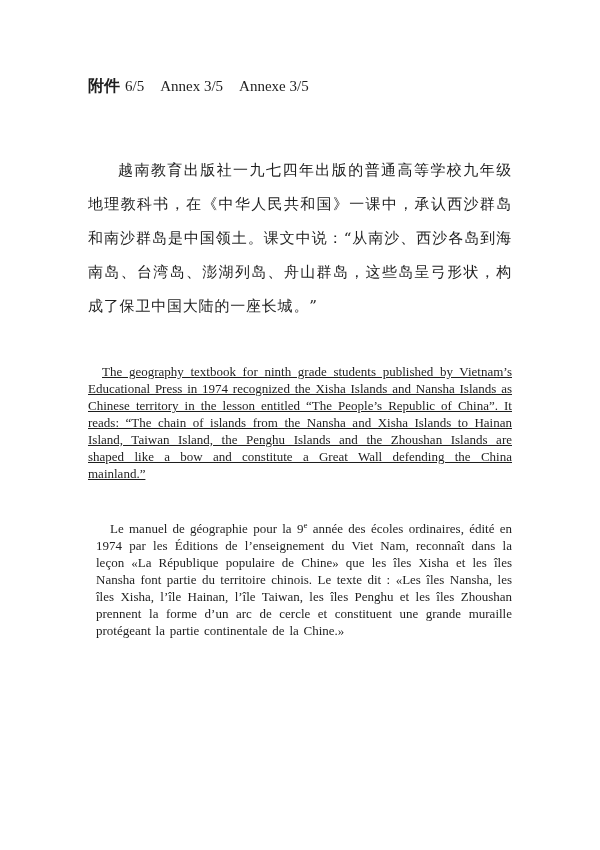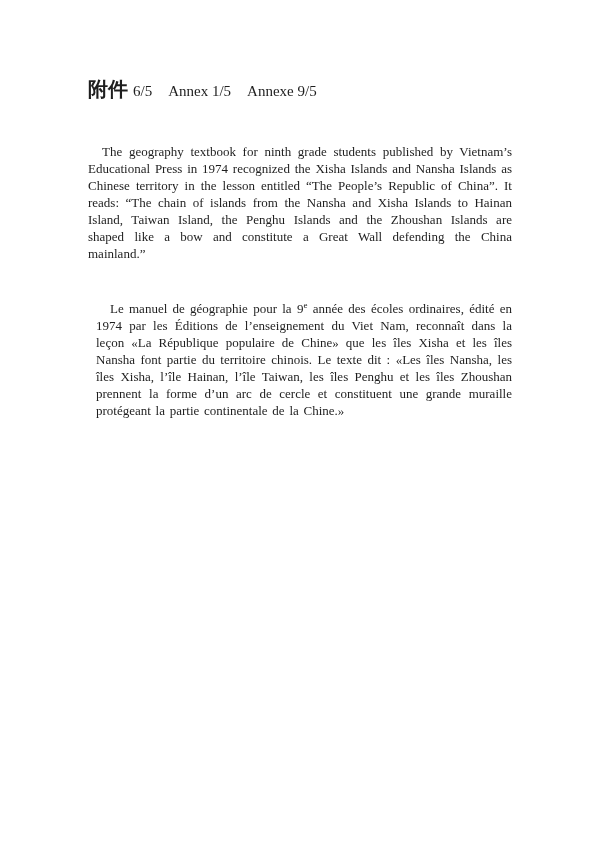--- a/index.html
+++ b/index.html
@@ -20,21 +20,21 @@
     padding: 0 88px;
   }
   .annex-header {
     padding-top: 76px;
     font-size: 15px;
     color: #1e1e1e;
     white-space: nowrap;
   }
   .annex-header .zh-label {
     font-weight: bold;
-    font-size: 20px;
+    font-size: 16px;
     margin-right: 5px;
     font-family: "DejaVu Serif", serif;
   }
   .annex-header .sep {
     display: inline-block;
     width: 16px;
   }
   p.zh-para {
     margin: 56px 0 0 0;
     font-family: "DejaVu Serif", serif;
@@ -47,37 +47,38 @@
     color: #1e1e1e;
   }
   p.latin-para {
     font-size: 13px;
     line-height: 17px;
     text-align: justify;
     text-indent: 14px;
     color: #1e1e1e;
     word-spacing: 1.5px;
   }
-  p.en-para { margin: 40px 0 0 0; }
+  p.en-para { margin: 40px 0 0 0; text-decoration: underline; }
   p.fr-para { margin: 38px 0 0 8px; }
   sup.ord {
     font-size: 9px;
     line-height: 0;
     vertical-align: super;
   }
 </style>
 </head>
 <body>
 
 <div class="page">
   <div class="content">
 
     <div class="annex-header">
-      <span class="zh-label">附件</span><span>6/5</span><span class="sep"></span><span>Annex 1/5</span><span class="sep"></span><span>Annexe 9/5</span>
+      <span class="zh-label">附件</span><span>6/5</span><span class="sep"></span><span>Annex 3/5</span><span class="sep"></span><span>Annexe 3/5</span>
     </div>
 
+    <p class="zh-para">越南教育出版社一九七四年出版的普通高等学校九年级地理教科书，在《中华人民共和国》一课中，承认西沙群岛和南沙群岛是中国领土。课文中说：“从南沙、西沙各岛到海南岛、台湾岛、澎湖列岛、舟山群岛，这些岛呈弓形状，构成了保卫中国大陆的一座长城。”</p>
 
     <p class="latin-para en-para">The geography textbook for ninth grade students published by Vietnam’s Educational Press in 1974 recognized the Xisha Islands and Nansha Islands as Chinese territory in the lesson entitled “The People’s Republic of China”. It reads: “The chain of islands from the Nansha and Xisha Islands to Hainan Island, Taiwan Island, the Penghu Islands and the Zhoushan Islands are shaped like a bow and constitute a Great Wall defending the China mainland.”</p>
 
     <p class="latin-para fr-para"><span>Le manuel de géographie pour la 9</span><sup class="ord">e</sup><span> année des écoles ordinaires, édité en 1974 par les Éditions de l’enseignement du Viet Nam, reconnaît dans la leçon «La République populaire de Chine» que les îles Xisha et les îles Nansha font partie du territoire chinois. Le texte dit : «Les îles Nansha, les îles Xisha, l’île Hainan, l’île Taiwan, les îles Penghu et les îles Zhoushan prennent la forme d’un arc de cercle et constituent une grande muraille protégeant la partie continentale de la Chine.»</span></p>
 
   </div>
 </div>
 
 </body></html>

